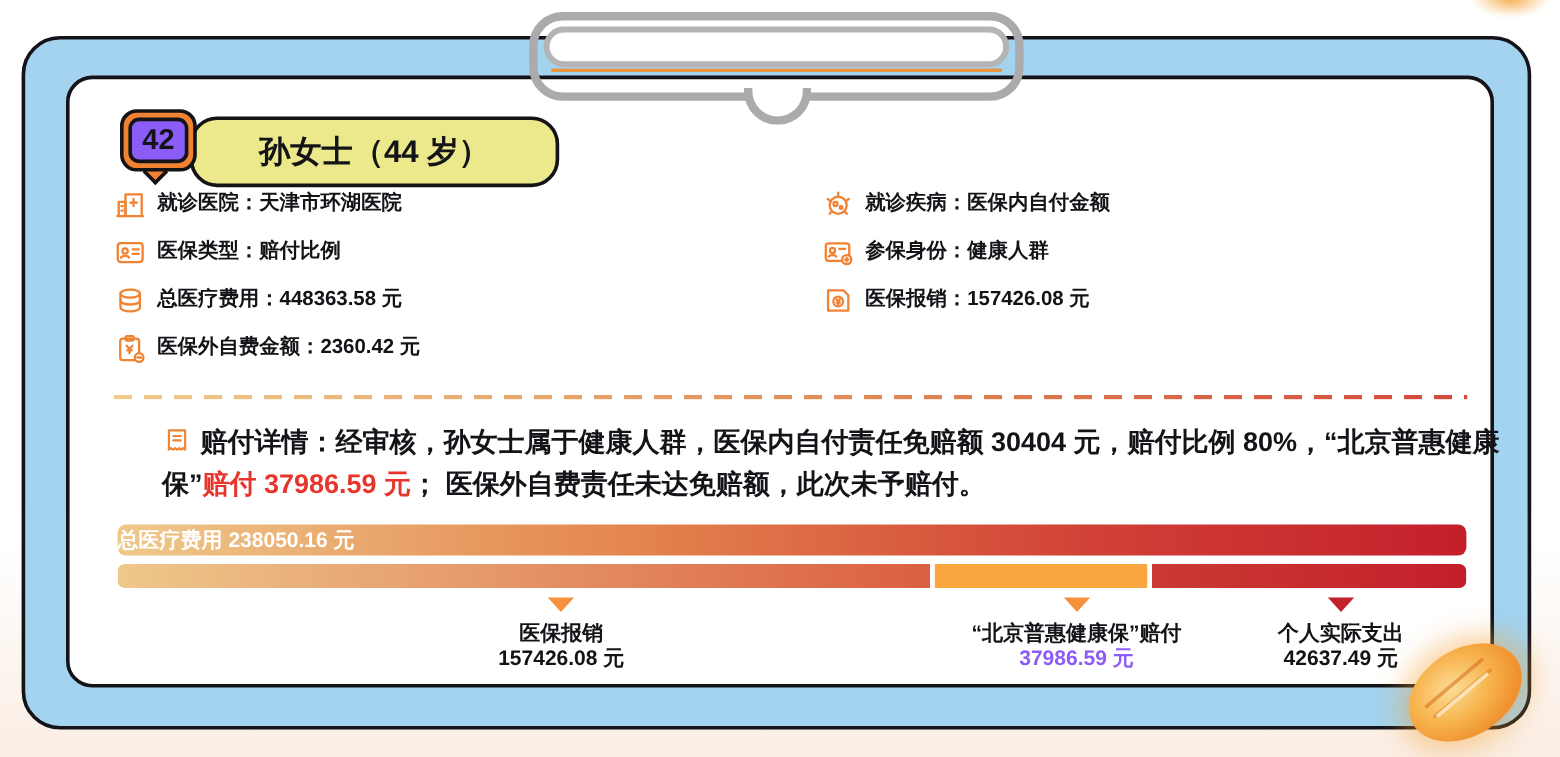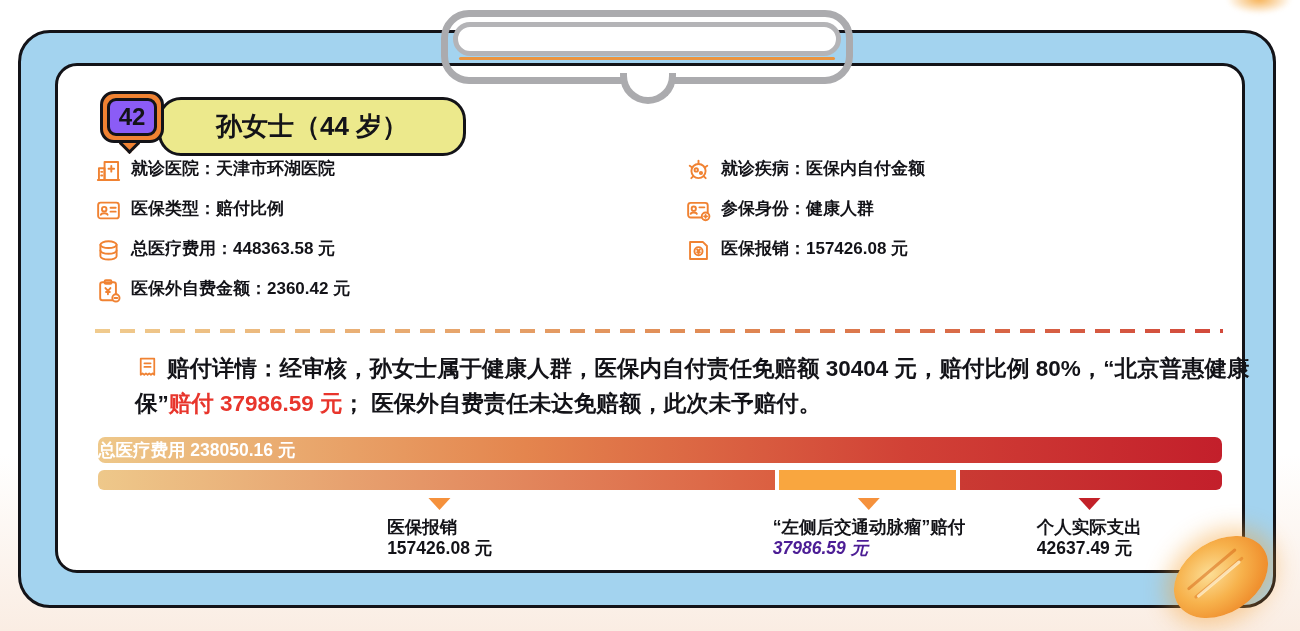--- a/index.html
+++ b/index.html
@@ -71,21 +71,21 @@
     background:linear-gradient(90deg,#EEC88A 0%,#E4854E 38%,#D14136 72%,#C31F2B 100%); }
   .bar-split { margin-top:7px; height:20px; border-radius:6px; overflow:hidden;
     display:flex; column-gap:4px; }
   .seg { height:100%; }
   .seg1 { background:linear-gradient(90deg,#EEC88A,#DB5F41); }
   .seg2 { background:var(--seg-orange,#F9A63F); }
   .seg3 { background:linear-gradient(90deg,#CA3A33,#C31F2B); }
 
   
   .markers { position:relative; margin-top:8px; height:78px; }
-  .marker { position:absolute; top:0; transform:translateX(-50%); white-space:nowrap; }
+  .marker { position:absolute; top:0; transform:translateX(-50%); text-align:center; white-space:nowrap;margin-left:28px; }
   .tri { width:0; height:0; margin:0 auto 7px;
     border-left:11px solid transparent; border-right:11px solid transparent;
     border-top:12px solid var(--triangle-orange,#F5913C); }
   .marker.m3 .tri { border-top-color:var(--marker-red,#C32129); }
   .marker .l1, .marker .l2 { font-size:17.5px; font-weight:bold; line-height:21px; }
 
   
   .coin { position:absolute; left:1170px; top:541px; width:102px; height:72px; border-radius:50%;
     background:radial-gradient(ellipse at 42% 38%,#FCDE96 0%,#F7B24C 42%,#F09230 70%,#EC7F1C 100%);
     transform:rotate(-33deg); box-shadow:0 0 22px 8px rgba(245,160,50,.45); z-index:10; }
@@ -227,22 +227,22 @@
       <div class="seg seg3" style="width: 23.5%;"></div>
     </div>
     <div class="markers">
       <div class="marker m1" style="left: 30.4%;">
         <div class="tri"></div>
         <div class="l1">医保报销</div>
         <div class="l2">157426.08 元</div>
       </div>
       <div class="marker m2" style="left: 68.6%;">
         <div class="tri"></div>
-        <div class="l1">“左侧后交通动脉瘤”赔付</div>
-        <div class="l2" style="color: #4c1d95; font-style: italic;">37986.59 元</div>
+        <div class="l1">“北京普惠健康保”赔付</div>
+        <div class="l2" style="color: #8b5cf6;">37986.59 元</div>
       </div>
       <div class="marker m3" style="left: 88.2%;">
         <div class="tri"></div>
         <div class="l1">个人实际支出</div>
         <div class="l2">42637.49 元</div>
       </div>
     </div>
   </div>
 
   <div class="coin"></div>

